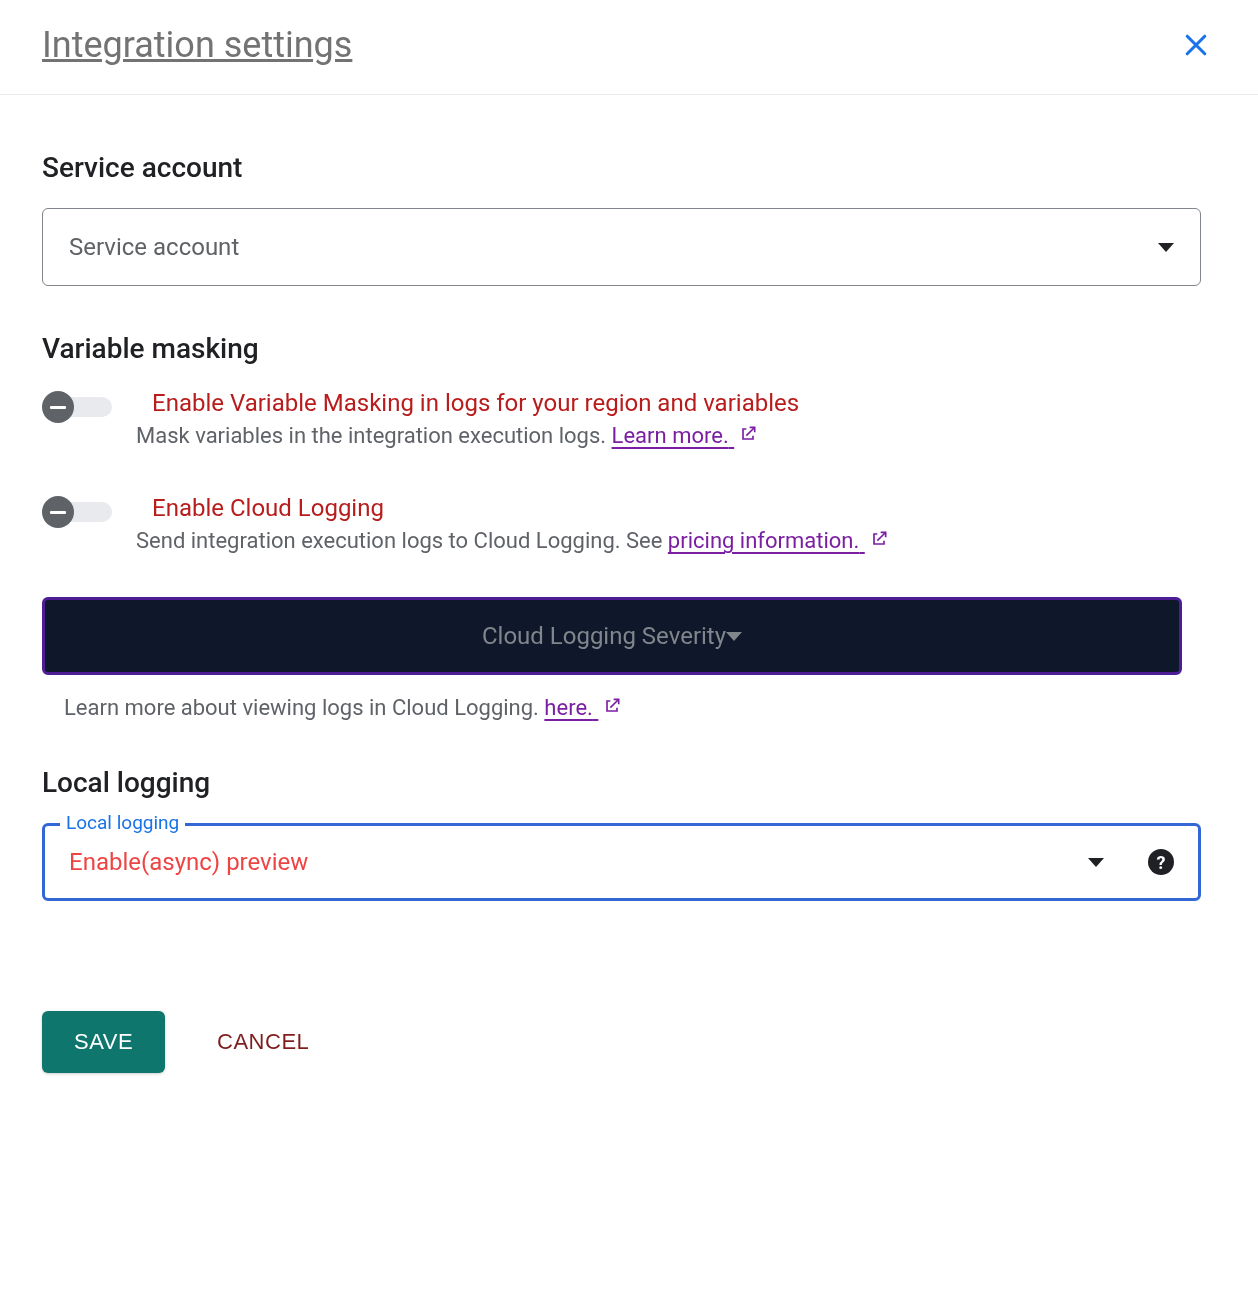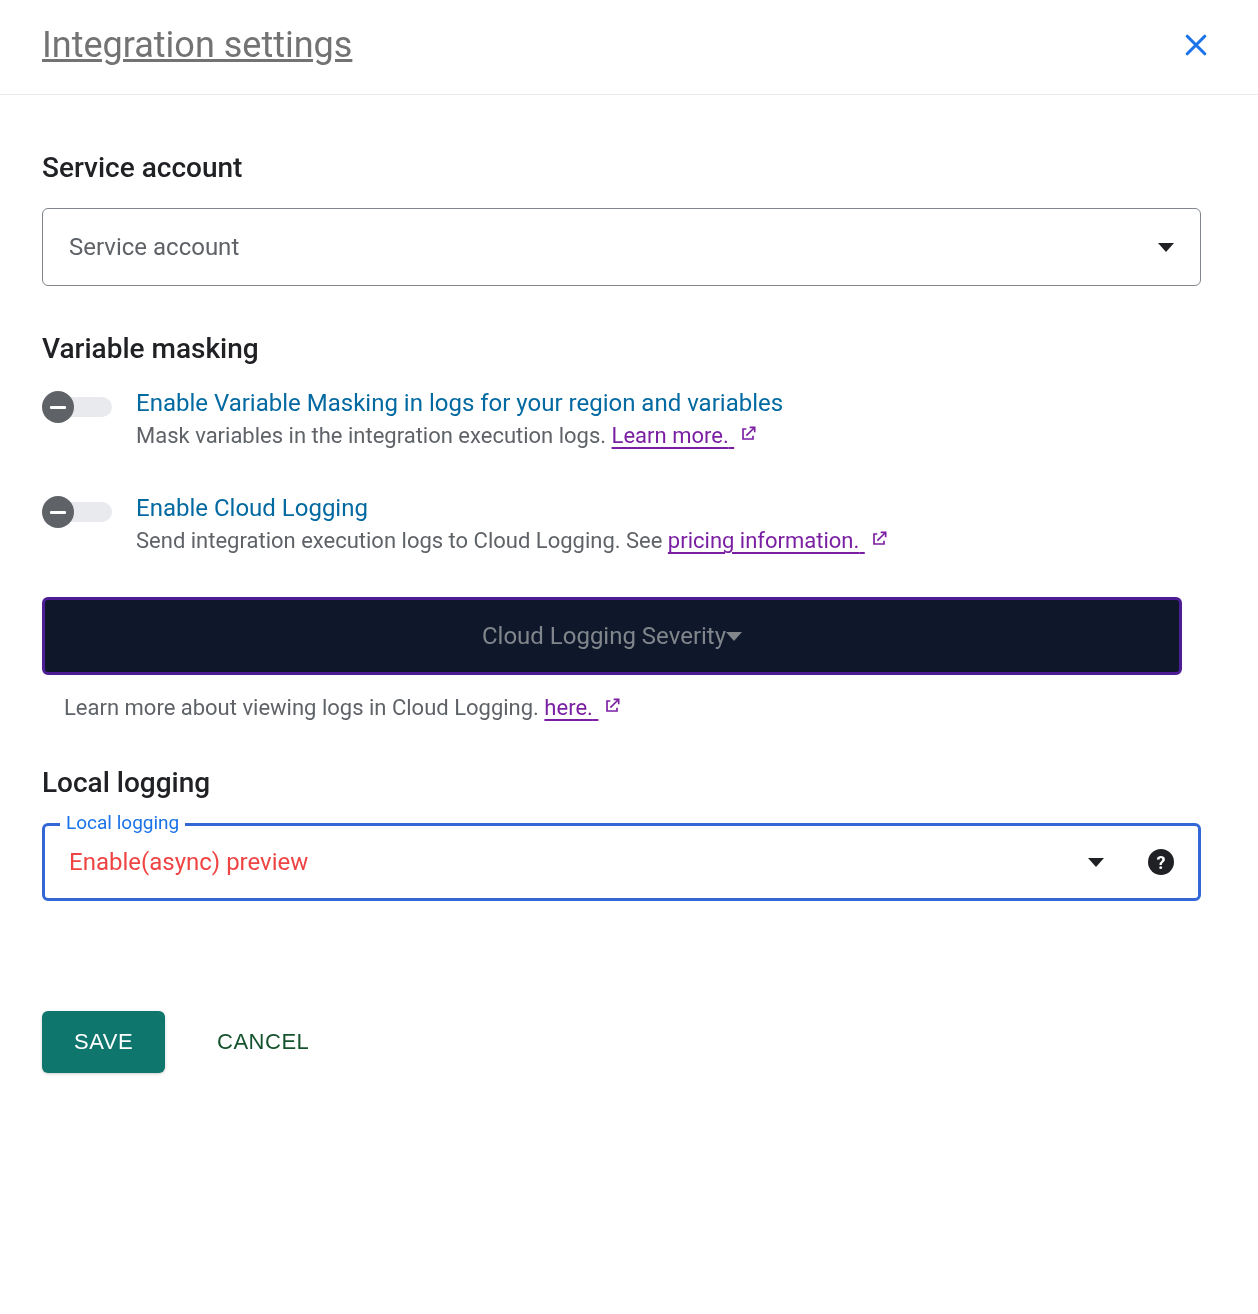--- a/index.html
+++ b/index.html
@@ -113,22 +113,23 @@
   }
   .toggle-thumb-bar {
     width: 16px;
     height: 3px;
     background: #fff;
     border-radius: 1px;
   }
   .toggle-content { flex: 1; }
   .toggle-title {
     font-size: 24px;
-    color: #0369a1;
+    color: #b91c1c;
     margin-bottom: 6px;
+    margin-left: 16px;
   }
   .toggle-desc {
     font-size: 22px;
     color: #5f6368;
   }
   .link {
     color: #7b1fa2;
     text-decoration: underline;
     text-underline-offset: 4px;
     cursor: pointer;
@@ -207,21 +208,21 @@
     padding: 18px 32px;
     font-size: 22px;
     font-weight: 500;
     letter-spacing: 0.5px;
     cursor: pointer;
     box-shadow: 0 1px 3px rgba(0,0,0,0.2);
   }
   .btn-text {
     background: none;
     border: none;
-    color: #14532d;
+    color: #7f1d1d;
     font-size: 22px;
     font-weight: 500;
     letter-spacing: 0.5px;
     cursor: pointer;
   }
   .severity-block { margin-top: 44px; }
 </style>
 </head>
 <body>
 

